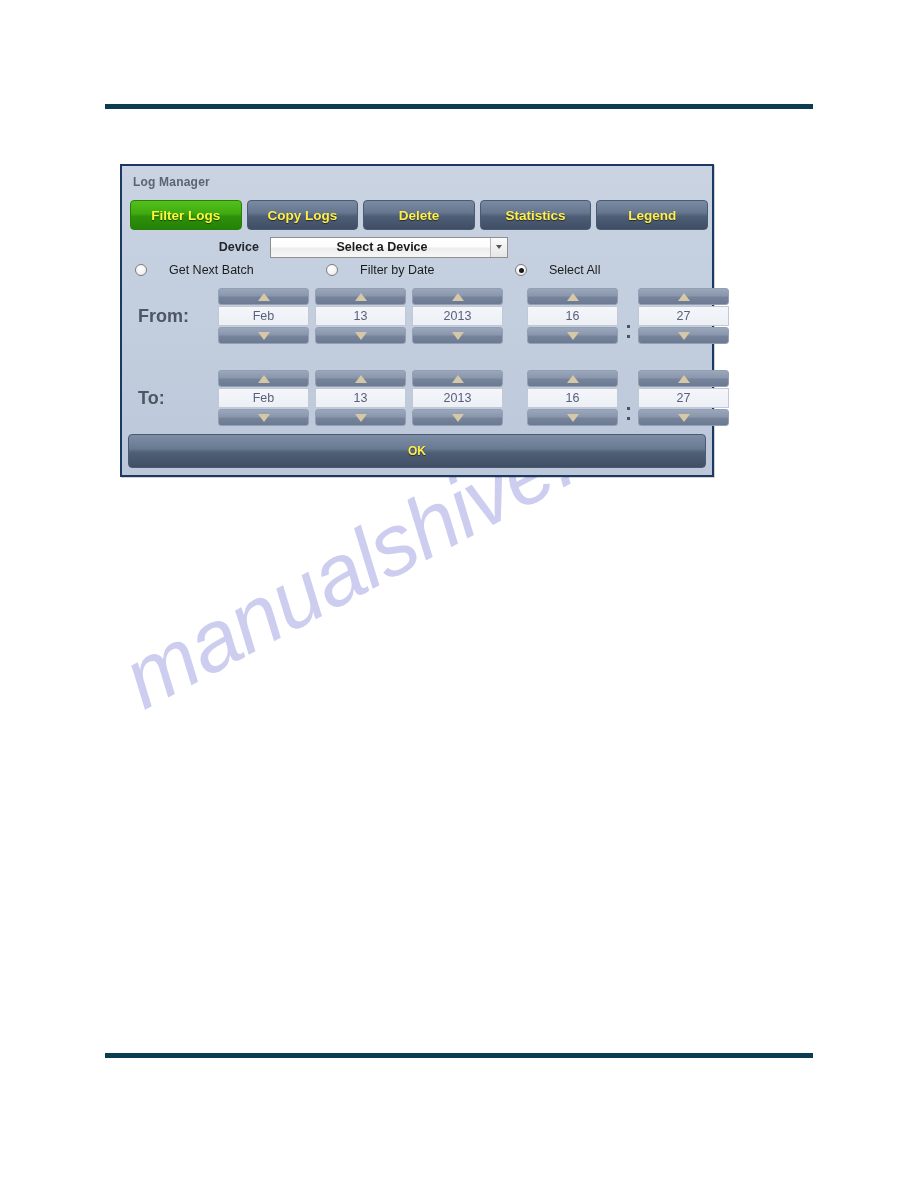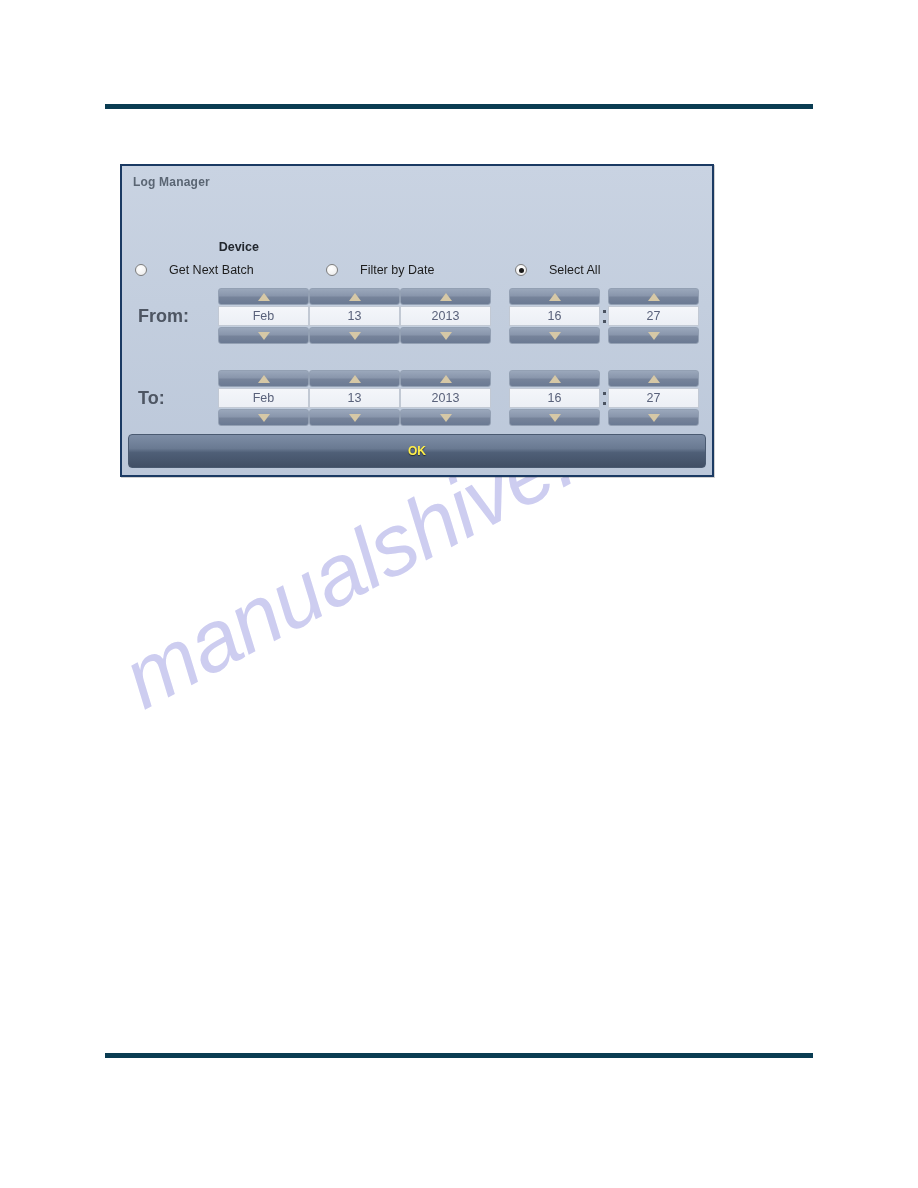--- a/index.html
+++ b/index.html
@@ -227,21 +227,22 @@
     width: 96px;
     padding-left: 16px;
     font-size: 18px;
     font-weight: bold;
     color: #4e5663;
     box-sizing: border-box;
     flex: none;
   }
   .spin-group {
     display: flex;
-    align-items: center;
+    align-items: flex-end;
+    gap: 6px;
   }
   .spinner {
     width: 91px;
     height: 56px;
     display: flex;
     flex-direction: column;
     justify-content: space-between;
     flex: none;
   }
   .spin-btn {
@@ -330,23 +331,46 @@
 <div class="page-rule" id="rule-bottom"></div>
 
 <div id="watermark">
   <div class="wm-text">manualshive.com</div>
 </div>
 
 <div id="dialog">
 
   <div id="dialog-title">Log Manager</div>
 
+  <div id="tab-row">
+    <div class="tab-btn active">
+      <span>Filter Logs</span>
+    </div>
+    <div class="tab-btn">
+      <span>Copy Logs</span>
+    </div>
+    <div class="tab-btn">
+      <span>Delete</span>
+    </div>
+    <div class="tab-btn">
+      <span>Statistics</span>
+    </div>
+    <div class="tab-btn">
+      <span>Legend</span>
+    </div>
+  </div>
 
   <div id="device-row">
     <div id="device-label">Device</div>
+    <div id="device-select">
+      <div id="device-select-value">Select a Device</div>
+      <div id="device-select-arrow">
+        <span class="caret"></span>
+      </div>
+    </div>
   </div>
 
   <div id="radio-row">
     <div class="radio-item" id="radio-get-next-batch">
       <span class="radio-dot"></span>
       <span class="radio-label">Get Next Batch</span>
     </div>
     <div class="radio-item" id="radio-filter-by-date">
       <span class="radio-dot"></span>
       <span class="radio-label">Filter by Date</span>

